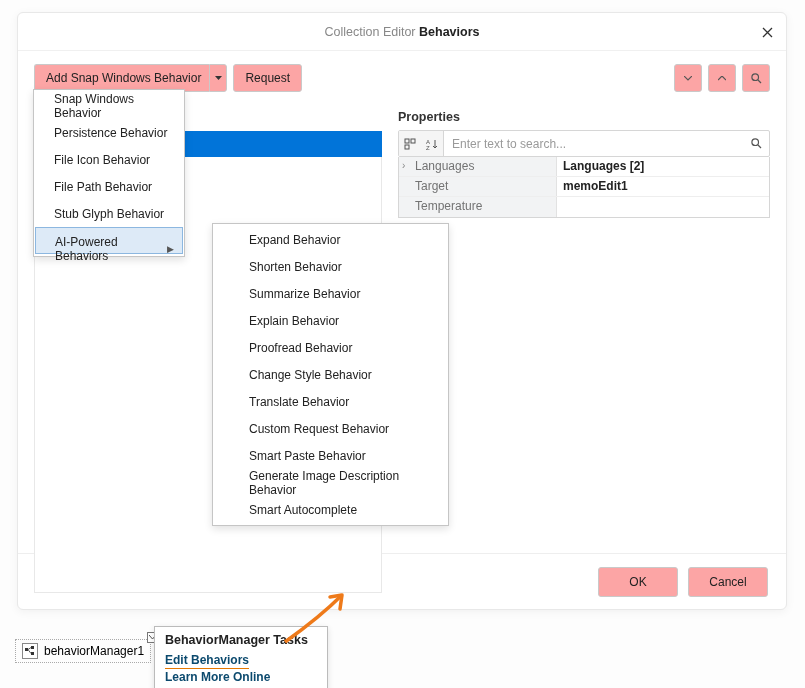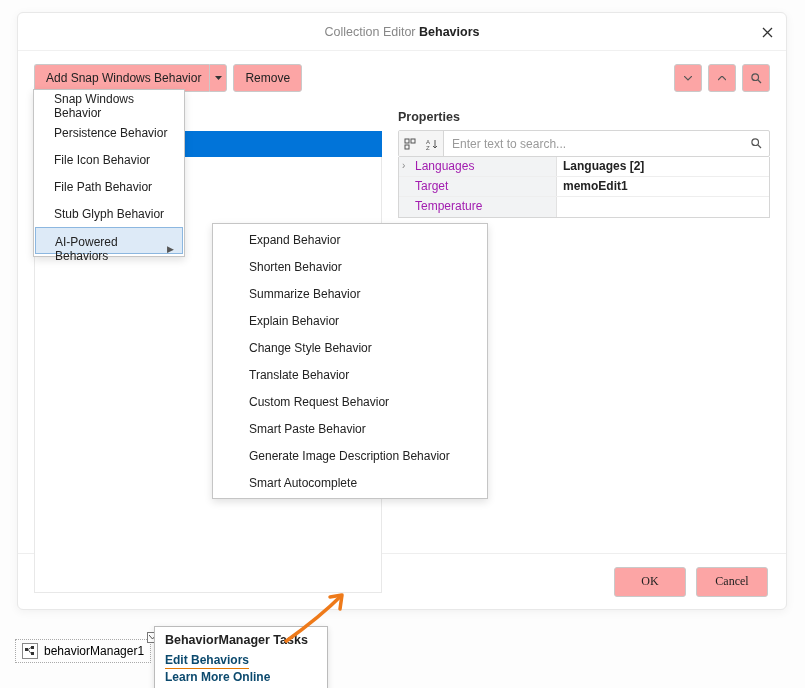--- a/index.html
+++ b/index.html
@@ -147,41 +147,41 @@
     color: #888;
     font-size: 10px;
     transform: rotate(0deg);
     margin-top: 3px;
   }
   .prop-key {
     width: 158px;
     padding: 2px 6px 2px 16px;
     background: #f2f3f4;
     border-right: 1px solid #e2e2e2;
-    color: #a21caf;
+    color: #737373;
   }
   .prop-val {
     flex: 1;
     padding: 2px 6px;
     color: #222;
     font-weight: 600;
   }
   .prop-val.normal { font-weight: 400; }
   .footer {
     border-top: 1px solid #eee;
     height: 56px;
     display: flex;
     align-items: center;
     padding: 0 18px;
     gap: 10px;
   }
   .licensed { color: #e57800; font-weight: 600; font-size: 11.5px; letter-spacing: 0.3px; }
   .version { color: #555; font-size: 12px; }
   .spacer { flex: 1; }
-  .footer .btn { height: 30px; width: 72px; justify-content: center; font-family: Liberation Serif, serif; }
+  .footer .btn { height: 30px; width: 80px; justify-content: center; }
 
   
   .menu1 {
     position: absolute;
     left: 33px; top: 89px;
     width: 152px;
     background: #fff;
     border: 1px solid #c5c5c5;
     box-shadow: 0 3px 8px rgba(0,0,0,0.12);
     padding: 2px 0;
@@ -205,21 +205,21 @@
     height: 27px;
   }
   .menu-arrow {
     position: absolute; right: 8px;
     color: #555; font-size: 9px;
   }
 
   .menu2 {
     position: absolute;
     left: 212px; top: 223px;
-    width: 276px;
+    width: 237px;
     background: #fff;
     border: 1px solid #c5c5c5;
     box-shadow: 0 3px 8px rgba(0,0,0,0.12);
     padding: 2px 0;
     z-index: 11;
   }
   .menu2 .menu-item { padding-left: 36px; }
 
   
   .component-strip {
@@ -293,21 +293,21 @@
 
   <div class="toolbar">
     <div class="add-btn-wrap">
       <div class="btn add-btn-main">Add Snap Windows Behavior</div>
       <div class="btn add-btn-caret">
         <svg width="7" height="4" viewBox="0 0 7 4">
             <path d="M0 0 L3.5 4 L7 0 Z" fill="#333"></path>
           </svg>
       </div>
     </div>
-    <div class="btn">Remove</div>
+    <div class="btn">Request</div>
     <div style="flex:1"></div>
     <div class="btn small">
       <svg width="8" height="5" viewBox="0 0 8 5">
           <path d="M0 0 L4 4 L8 0" stroke="#555" stroke-width="1.2" fill="none"></path>
         </svg>
     </div>
     <div class="btn small">
       <svg width="8" height="5" viewBox="0 0 8 5">
           <path d="M0 4 L4 0 L8 4" stroke="#555" stroke-width="1.2" fill="none"></path>
         </svg>
@@ -388,20 +388,21 @@
     <span>AI-Powered Behaviors</span>
     <span class="menu-arrow">▶</span>
   </div>
 </div>
 
 <div class="menu2">
   <div class="menu-item">Expand Behavior</div>
   <div class="menu-item">Shorten Behavior</div>
   <div class="menu-item">Summarize Behavior</div>
   <div class="menu-item">Explain Behavior</div>
+  <div class="menu-item">Proofread Behavior</div>
   <div class="menu-item">Change Style Behavior</div>
   <div class="menu-item">Translate Behavior</div>
   <div class="menu-item">Custom Request Behavior</div>
   <div class="menu-item">Smart Paste Behavior</div>
   <div class="menu-item">Generate Image Description Behavior</div>
   <div class="menu-item">Smart Autocomplete</div>
 </div>
 
 <div class="component-strip">
   <div class="comp-item">

